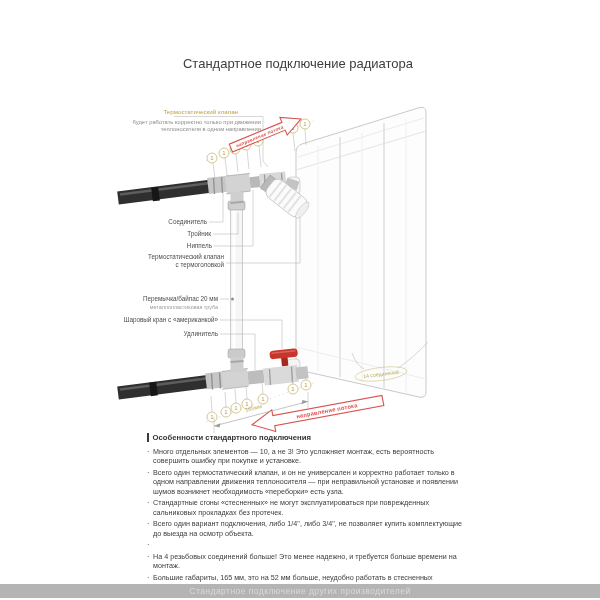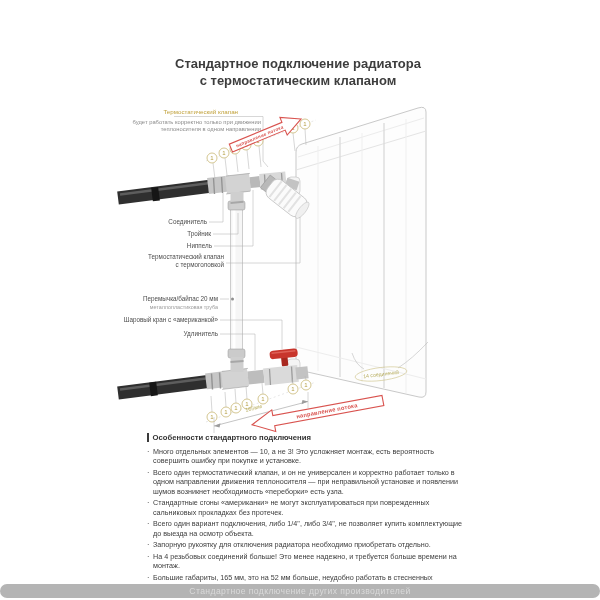--- a/index.html
+++ b/index.html
@@ -1,20 +1,20 @@
 <!DOCTYPE html>
 <html><head>
 <meta charset="utf-8">
 <style>
   html,body{margin:0;padding:0;background:#fff;}
   body{width:600px;height:600px;position:relative;overflow:hidden;
        font-family:"Liberation Sans",sans-serif;}
   .page{position:absolute;inset:0;background:#fff;}
   .title{position:absolute;top:56px;left:0;width:596px;text-align:center;
-         font-size:13px;line-height:16.5px;color:#3d3d3d;font-weight:700;}
+         font-size:13px;line-height:16.5px;color:#3d3d3d;font-weight:400;}
   svg.diagram{position:absolute;top:95px;left:0;}
   svg text{font-family:"Liberation Sans",sans-serif;}
   .lbl{font-size:6.3px;fill:#4d4d4d;}
   .lbl-sub{font-size:5.4px;fill:#9b9b9b;}
   .gold{font-size:6.2px;fill:#c2a23c;}
   .note{font-size:5.8px;fill:#8c8c8c;}
   .ldr{stroke:#b5b5b5;stroke-width:.55;fill:none;}
   .dash{stroke:#cfcfcf;stroke-width:.5;fill:none;stroke-dasharray:2 2.5;}
   .mk-c{fill:#fff;stroke:#cfc084;stroke-width:.9;}
   .mk-t{font-size:6px;fill:#b5a044;text-anchor:middle;}
@@ -23,31 +23,30 @@
   .dim-t{font-size:5.6px;fill:#b9af62;text-anchor:middle;}
   .conn-t{font-size:5.2px;fill:#b9af62;text-anchor:middle;}
   .chrome-edge{stroke:#909090;stroke-width:.5;}
   .features{position:absolute;left:147px;top:433px;width:320px;color:#3c3c3c;}
   .features-heading{display:flex;align-items:center;font-size:7.7px;
                     font-weight:bold;margin-bottom:4.5px;color:#333;}
   .hbar{width:1.6px;height:8.5px;background:#3a3a3a;margin-right:4px;flex:none;}
   .bullet{display:flex;font-size:7.2px;line-height:9.7px;margin-bottom:1.6px;}
   .bmark{width:6px;flex:none;}
   .footer-bar{position:absolute;left:0;top:584px;width:600px;height:14px;
-              background:#b4b4b4;display:flex;align-items:center;justify-content:center;border-radius:7px;}
+              background:#b4b4b4;display:flex;align-items:center;justify-content:center;}
   .footer-bar span{font-size:8.6px;color:#dadada;letter-spacing:.4px;}
 </style>
 </head>
 <body>
 
 <div class="page">
 
   <div class="title">
     <span>Стандартное подключение  радиатора</span><br>
-    <span>с термостатическим клапаном</span>
   </div>
 
   <svg class="diagram" width="600" height="348" viewBox="0 0 600 348">
 
     <g>
       <path d="M296,57 Q296,51 302,49 L418,13 Q426,10.5 426,17 L426,297
                Q426,303.5 419,302 L303,276 Q296,274.5 296,268 Z" fill="#fdfdfd" stroke="#c9c9c9" stroke-width="1"></path>
       <path d="M298,62 L424,23" stroke="#ececec" stroke-width="1" fill="none"></path>
       <path d="M296,75 L426,36" stroke="#e4e4e4" stroke-width="1" fill="none"></path>
       <line x1="340" y1="42" x2="340" y2="282" stroke="#dcdcdc" stroke-width="1.4"></line>
@@ -277,29 +276,28 @@
     <div class="bullet">
       <span class="bmark">·</span>
       <span>Много отдельных элементов — 10, а не 3! Это усложняет монтаж, есть вероятность совершить ошибку при покупке и установке.</span>
     </div>
     <div class="bullet">
       <span class="bmark">·</span>
       <span>Всего один термостатический клапан, и он не универсален и корректно работает только в одном направлении движения теплоносителя — при неправильной установке и появлении шумов возникнет необходимость «переборки» есть узла.</span>
     </div>
     <div class="bullet">
       <span class="bmark">·</span>
-      <span>Стандартные сгоны «американки» не могут эксплуатироваться при поврежденных сальниковых прокладках без протечек.</span>
+      <span>Стандартные сгоны «стесненных» не могут эксплуатироваться при поврежденных сальниковых прокладках без протечек.</span>
     </div>
     <div class="bullet">
       <span class="bmark">·</span>
       <span>Всего один вариант подключения, либо 1/4", либо 3/4", не позволяет купить комплектующие до выезда на осмотр объекта.</span>
     </div>
     <div class="bullet">
       <span class="bmark">·</span>
-      <span>Запорную рукоятку для отключения радиатора необходимо приобретать отдельно.</span>
     </div>
     <div class="bullet">
       <span class="bmark">·</span>
       <span>На 4 резьбовых соединений больше! Это менее надежно, и требуется больше времени на монтаж.</span>
     </div>
     <div class="bullet">
       <span class="bmark">·</span>
       <span>Большие габариты, 165 мм, это на 52 мм больше, неудобно работать в стесненных условиях.</span>
     </div>
   </div>

